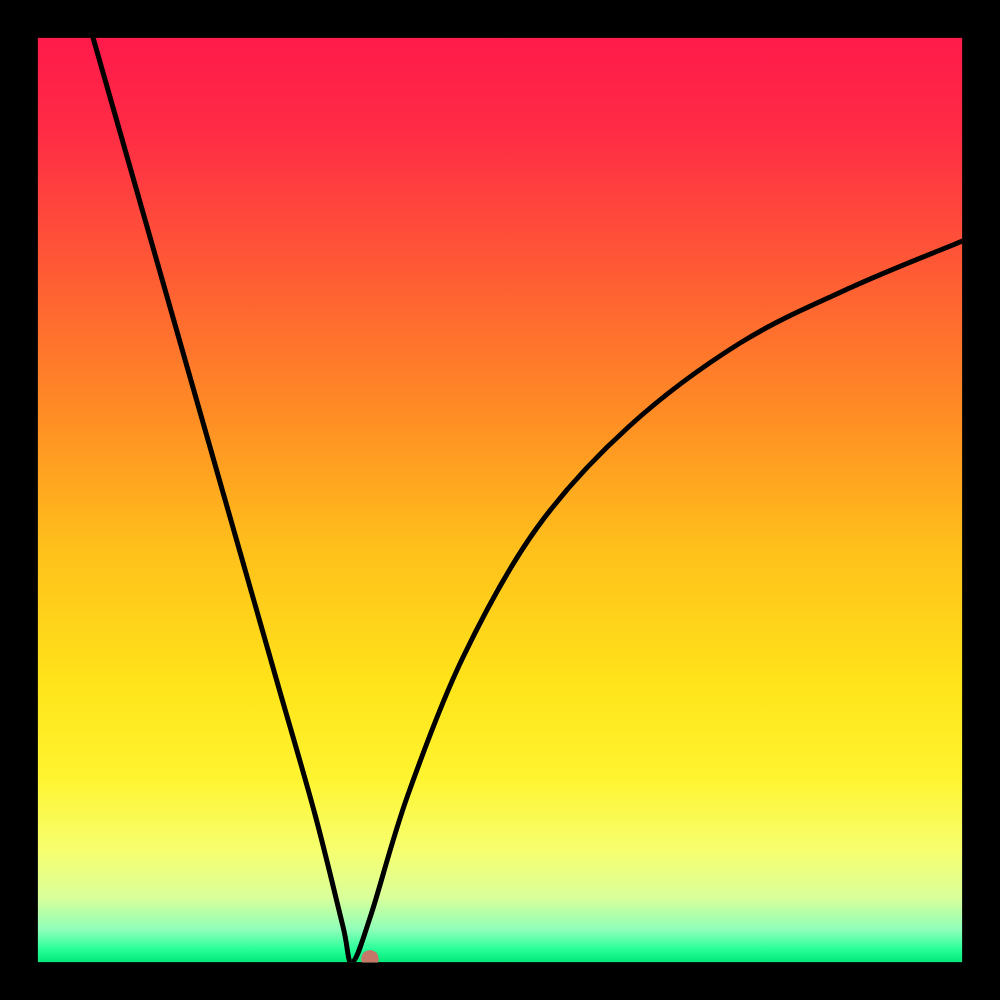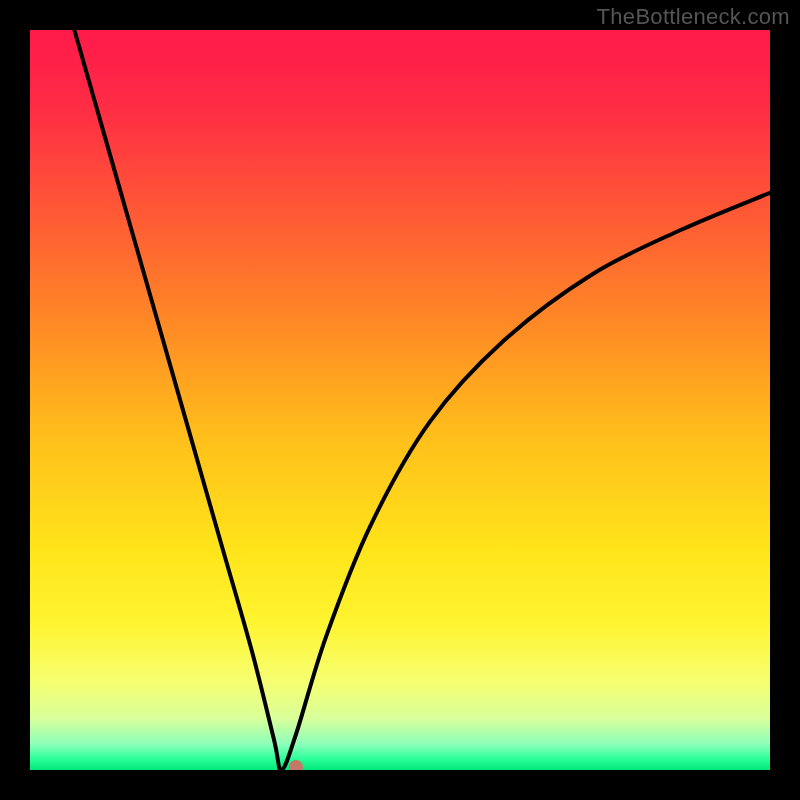--- a/index.html
+++ b/index.html
@@ -50,21 +50,20 @@
     height: 14px;
     border-radius: 50%;
     background: #c57867;
     transform: translate(-50%, -50%);
   }
 </style>
 </head>
 <body>
 
 <div class="frame">
-  <div class="watermark">TheBottleneck.com</div>
 
   <div class="plot-area">
     <svg class="gradient" viewBox="0 0 740 740" preserveAspectRatio="none">
       <defs>
         <linearGradient id="grad" x1="0" y1="0" x2="0" y2="1">
             <stop offset="0.00%" stop-color="#ff1a4a"></stop>
             <stop offset="10.00%" stop-color="#ff2b45"></stop>
             <stop offset="25.00%" stop-color="#ff5a35"></stop>
             <stop offset="40.00%" stop-color="#ff8a25"></stop>
             <stop offset="55.00%" stop-color="#ffbf1b"></stop>

